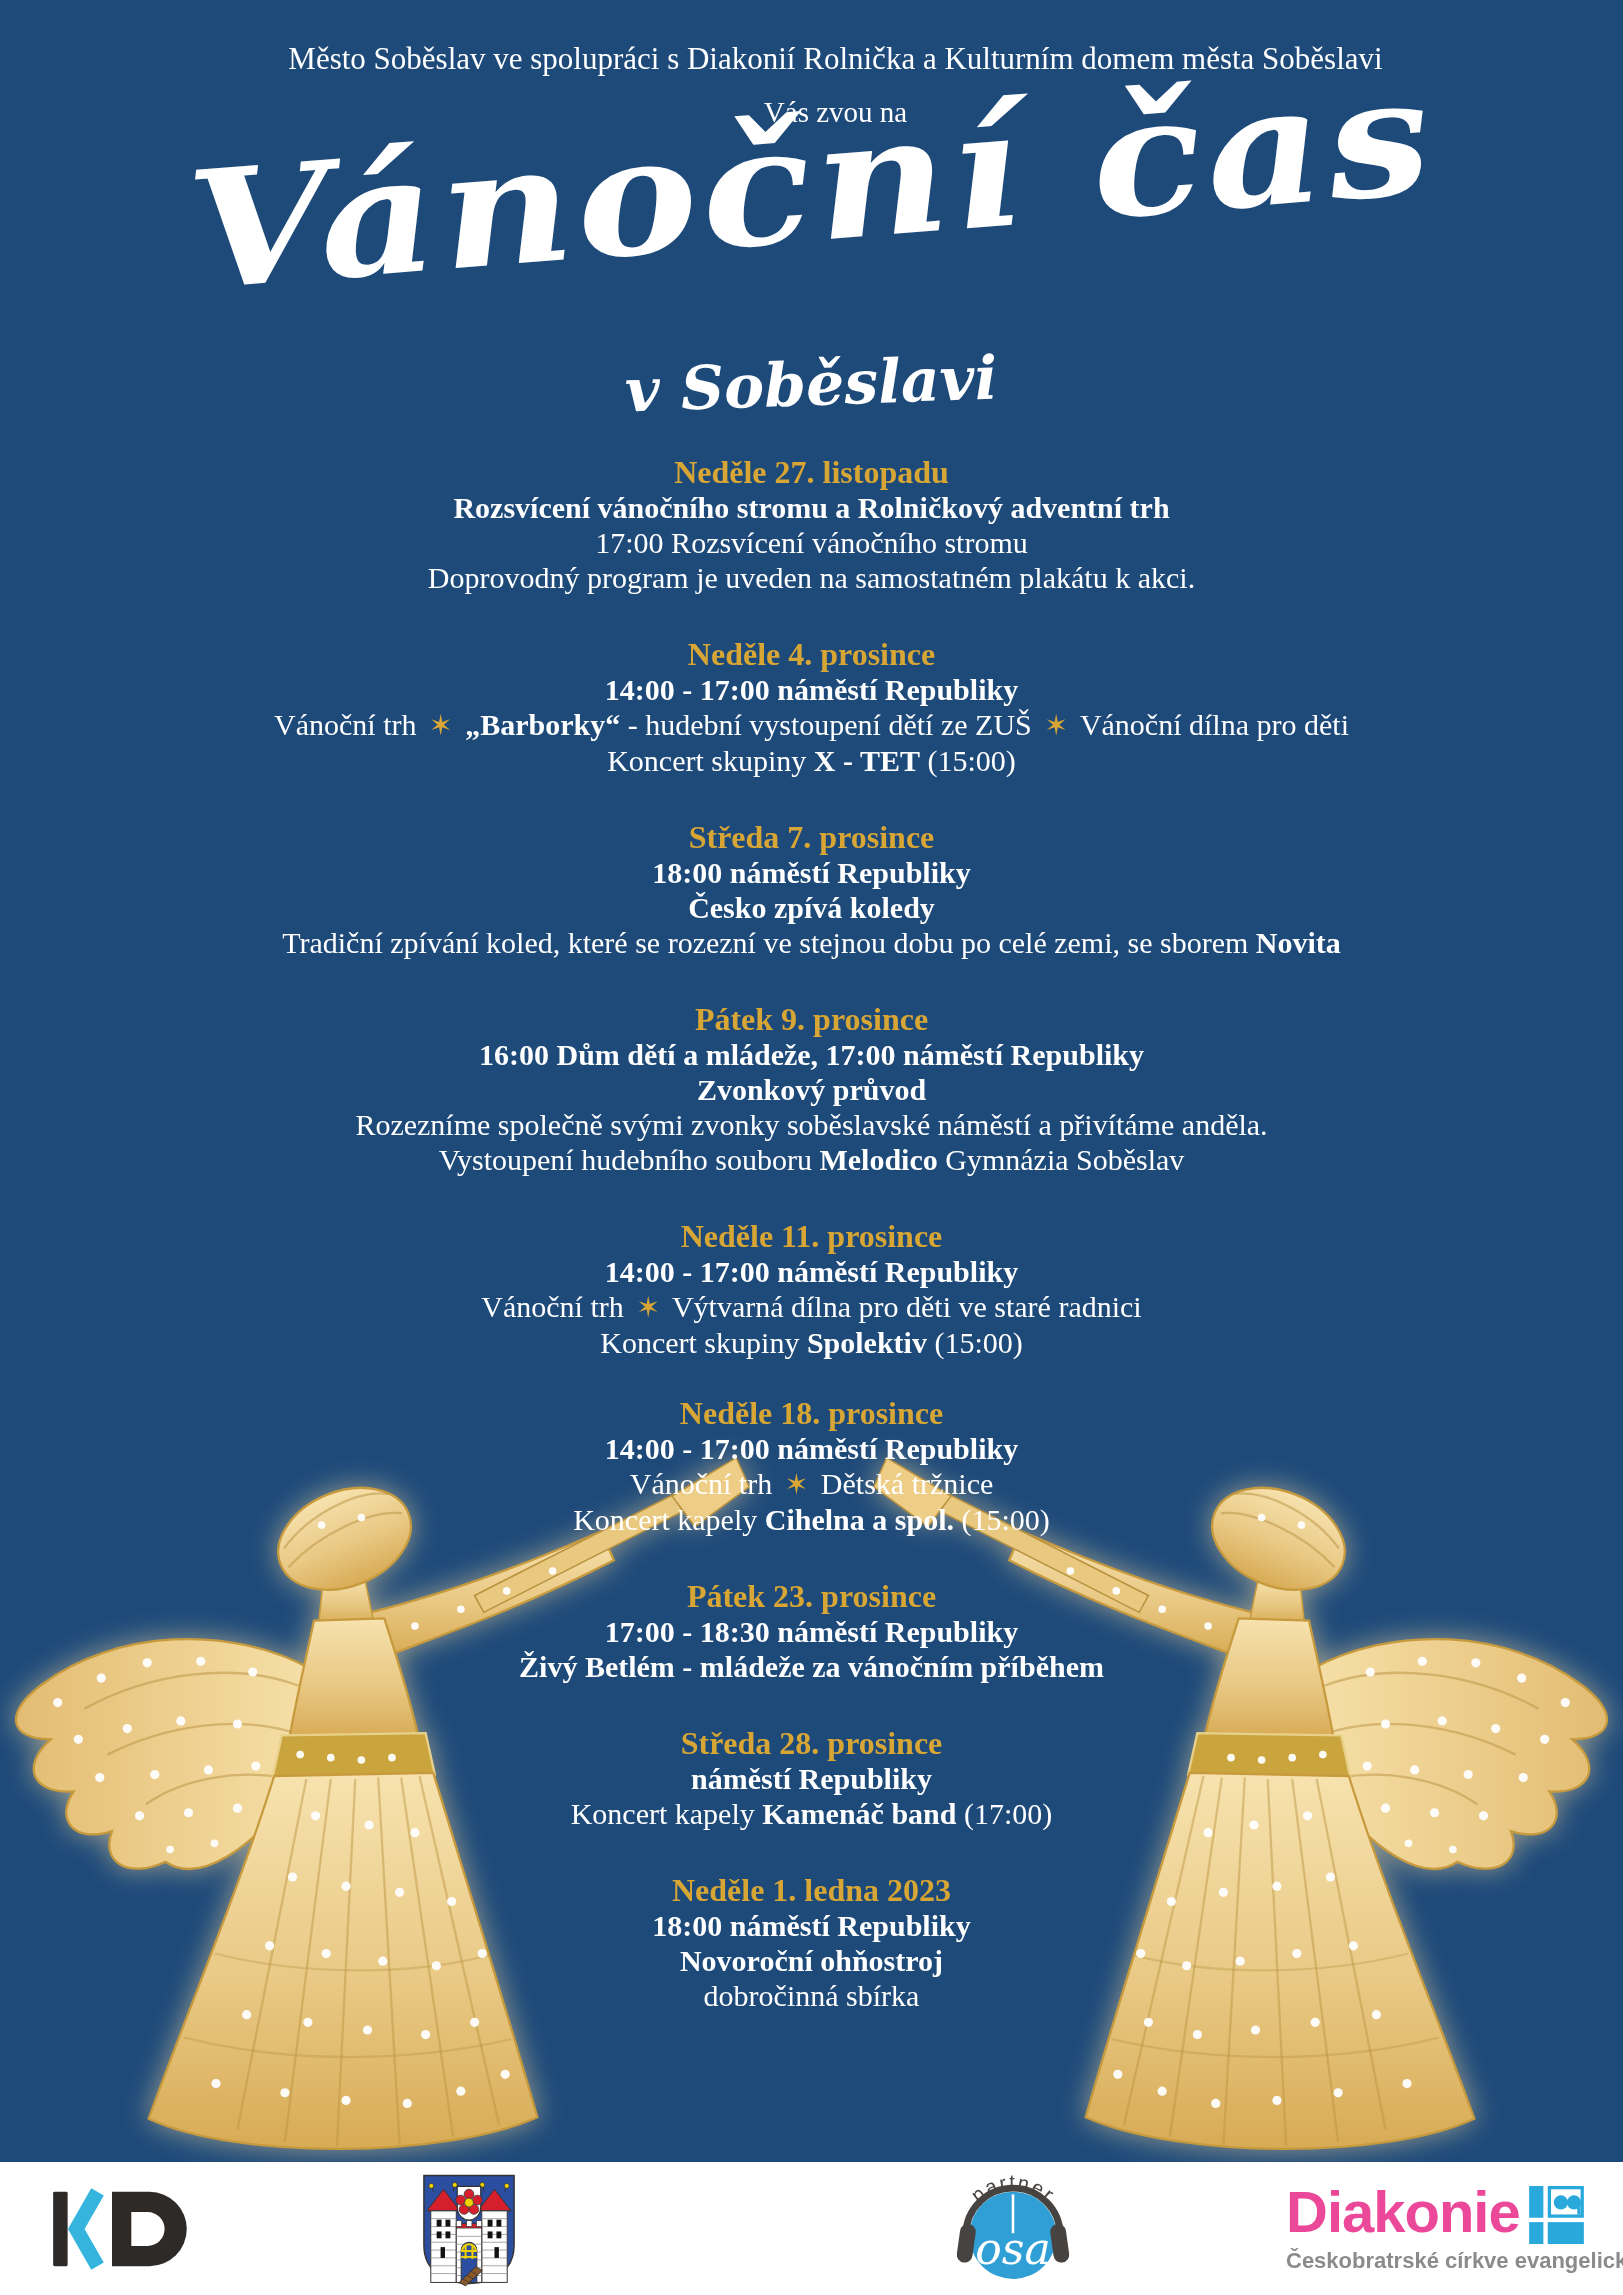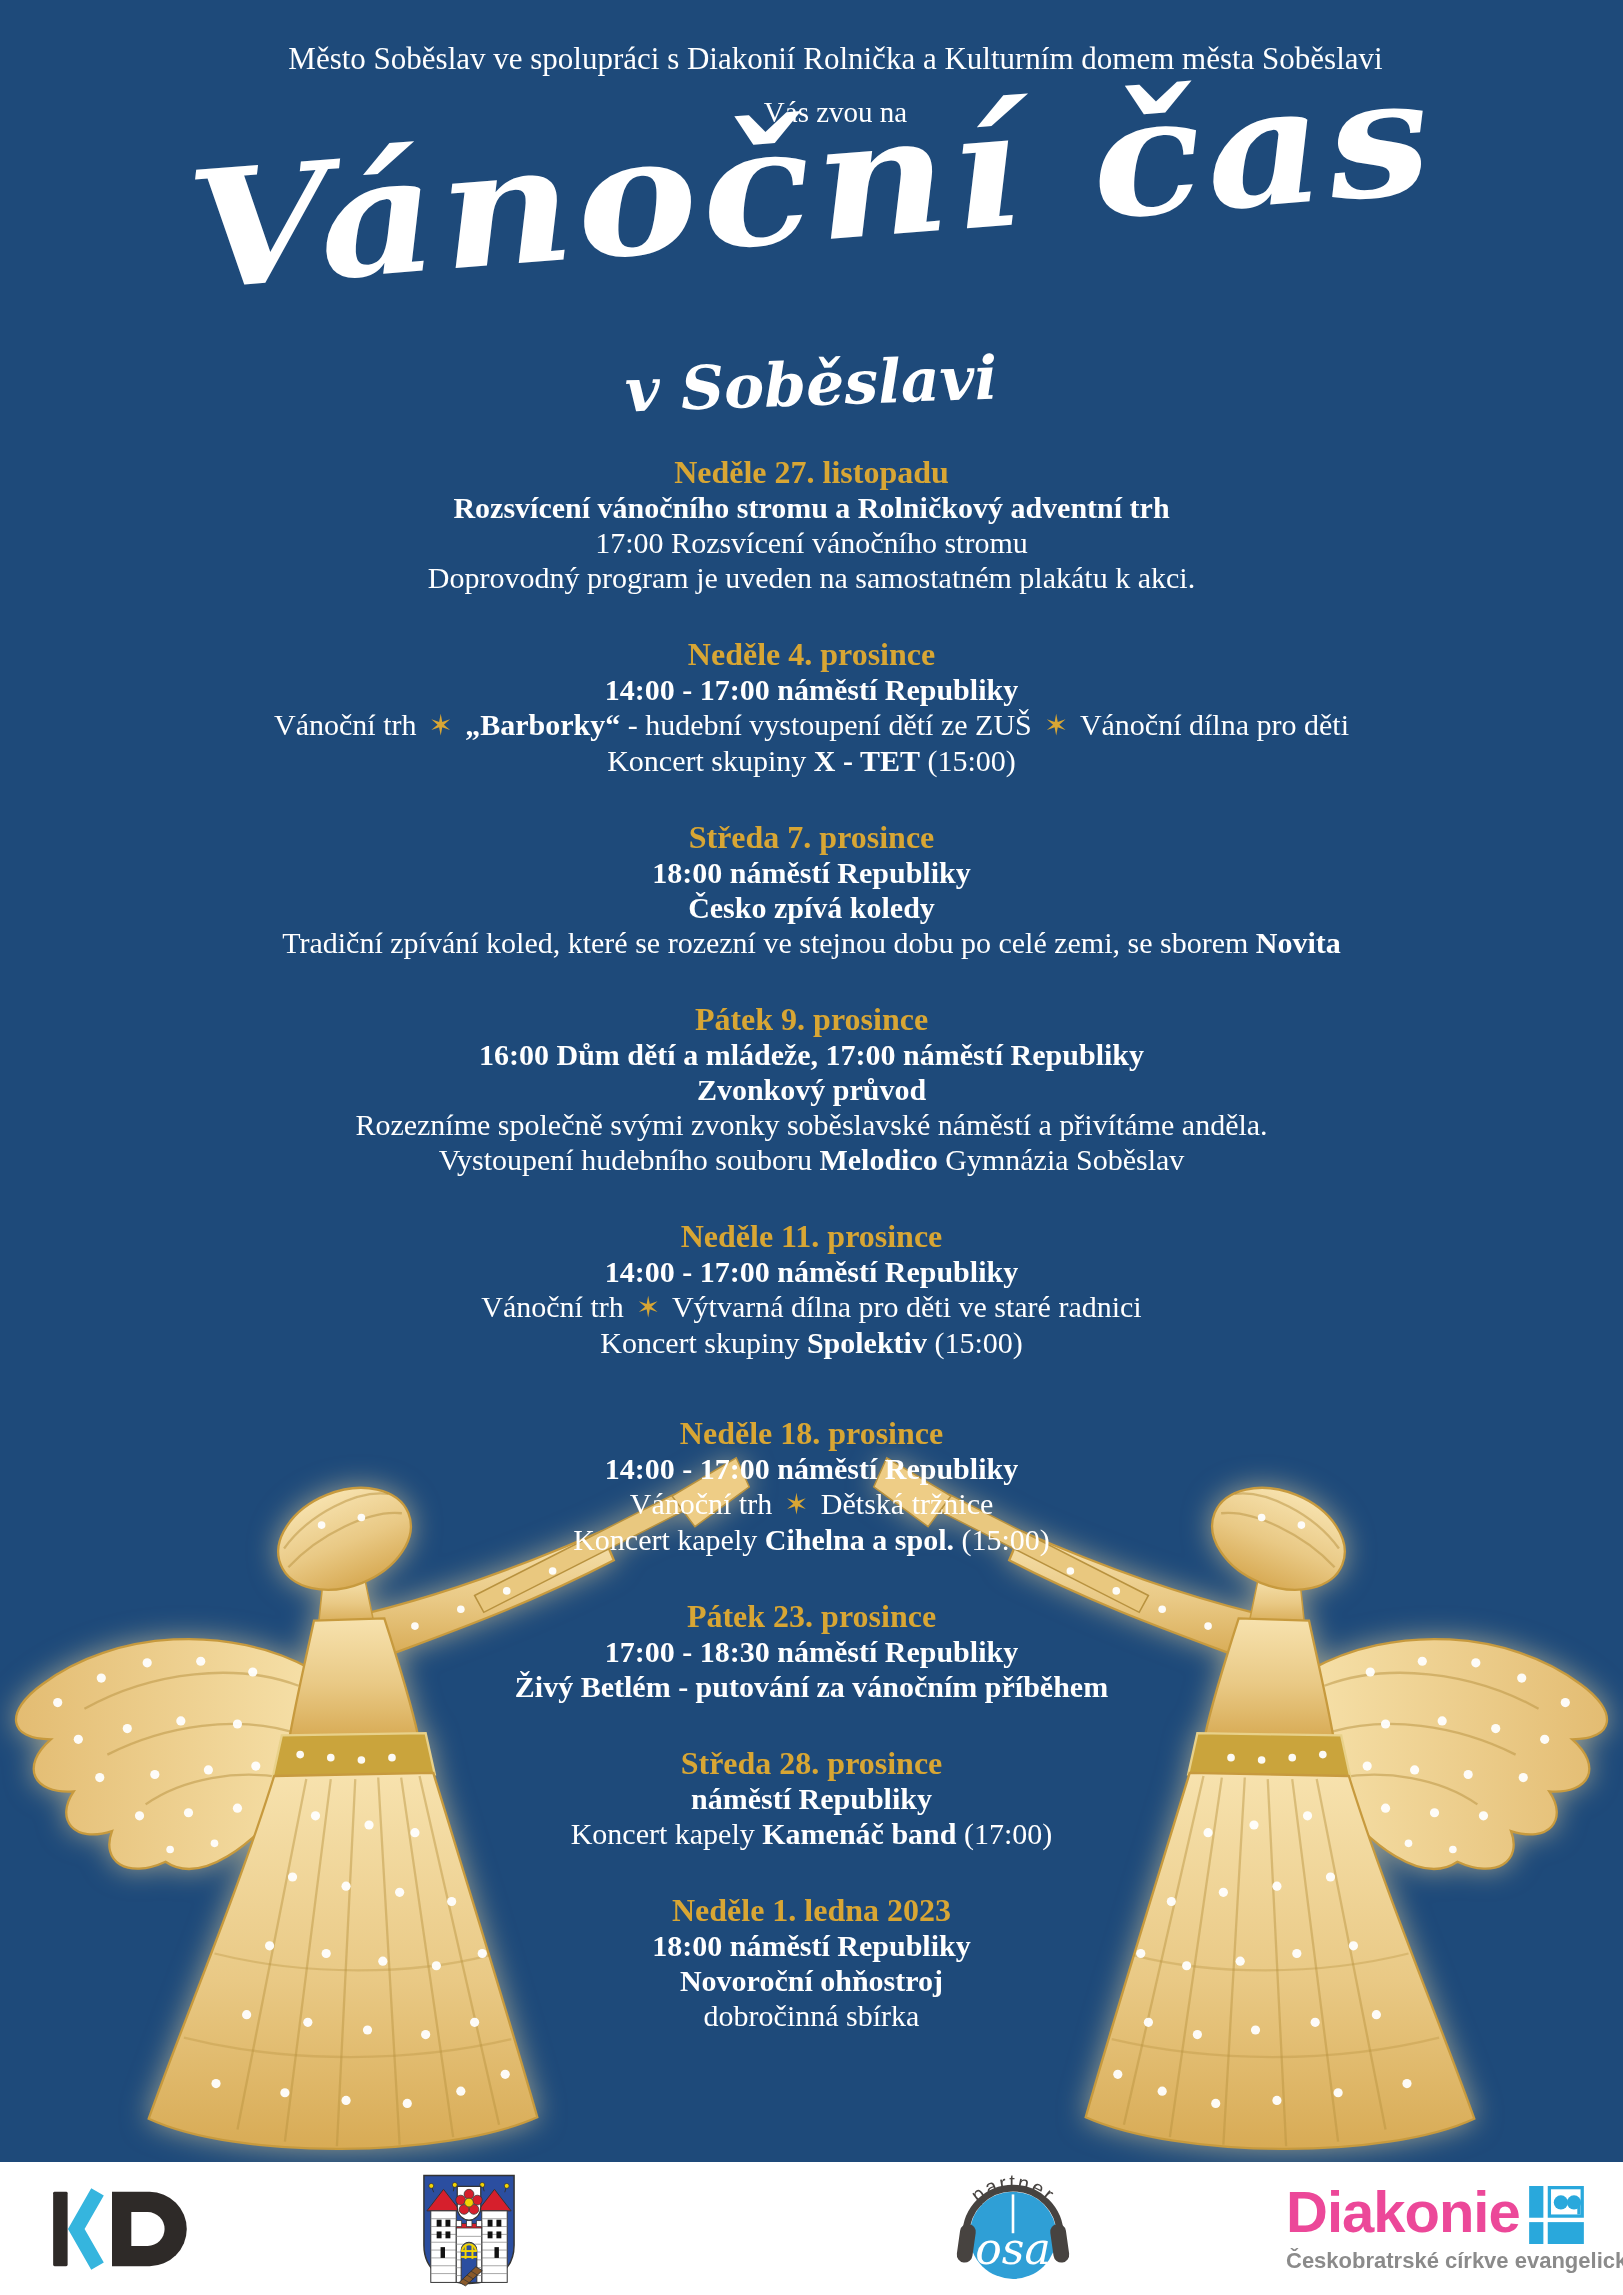--- a/index.html
+++ b/index.html
@@ -36,21 +36,21 @@
     font-family:"DejaVu Serif", serif;
     font-style:italic;font-weight:bold;
     font-size:60px;
     transform:rotate(-2deg);
   }
 
   
   .events{position:absolute;top:455px;left:0;right:0;text-align:center;z-index:3;}
   .event{margin-bottom:42px;}
   .event:nth-child(4){}
-  .event:nth-child(5){margin-bottom:56px;}
+  .event:nth-child(5){margin-bottom:36px;}
   .event:last-child{margin-bottom:0;}
   .event-date{font-size:32px;font-weight:bold;color:#d8a634;line-height:35px;}
   .event-line{font-size:30px;line-height:35px;color:#fff;}
   .event-line .b{font-weight:bold;}
   .star{color:#d8a634;font-size:0.95em;padding:0 4.9px;}
 
   
   .angel{position:absolute;top:1418px;width:765px;height:765px;z-index:1;
          filter:drop-shadow(0 0 13.7px rgba(255,226,160,0.55));}
   .angel-left{left:-14.7px;}
@@ -240,21 +240,21 @@
           <div class="event-line"><span class="b">14:00 - 17:00 náměstí Republiky</span></div>
           <div class="event-line"><span>Vánoční trh </span><span class="star">✶</span><span> Dětská tržnice</span></div>
           <div class="event-line"><span>Koncert kapely </span><span class="b">Cihelna a spol.</span><span> (15:00)</span></div>
         </div>
     </div>
 
     <div class="event">
       <div class="event-date">Pátek 23. prosince</div>
       <div>
           <div class="event-line"><span class="b">17:00 - 18:30 náměstí Republiky</span></div>
-          <div class="event-line"><span class="b">Živý Betlém - putování za vánočním příběhem</span></div>
+          <div class="event-line"><span class="b">Živý Betlém - mládeže za vánočním příběhem</span></div>
         </div>
     </div>
 
     <div class="event">
       <div class="event-date">Středa 28. prosince</div>
       <div>
           <div class="event-line"><span class="b">náměstí Republiky</span></div>
           <div class="event-line"><span>Koncert kapely </span><span class="b">Kamenáč band</span><span> (17:00)</span></div>
         </div>
     </div>

